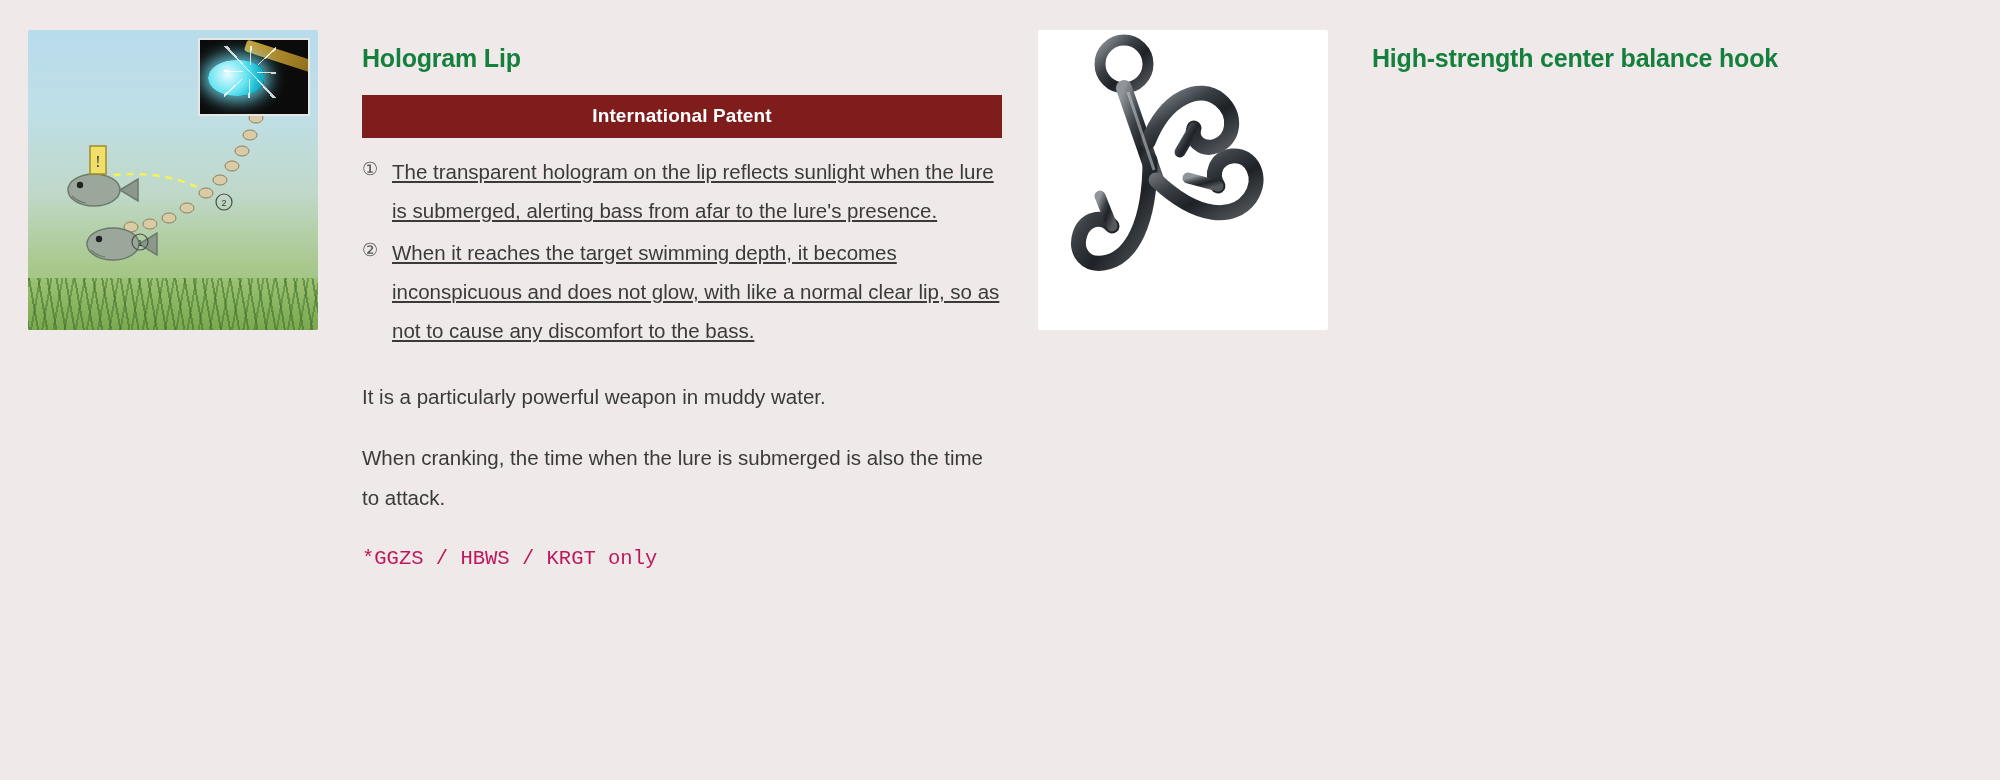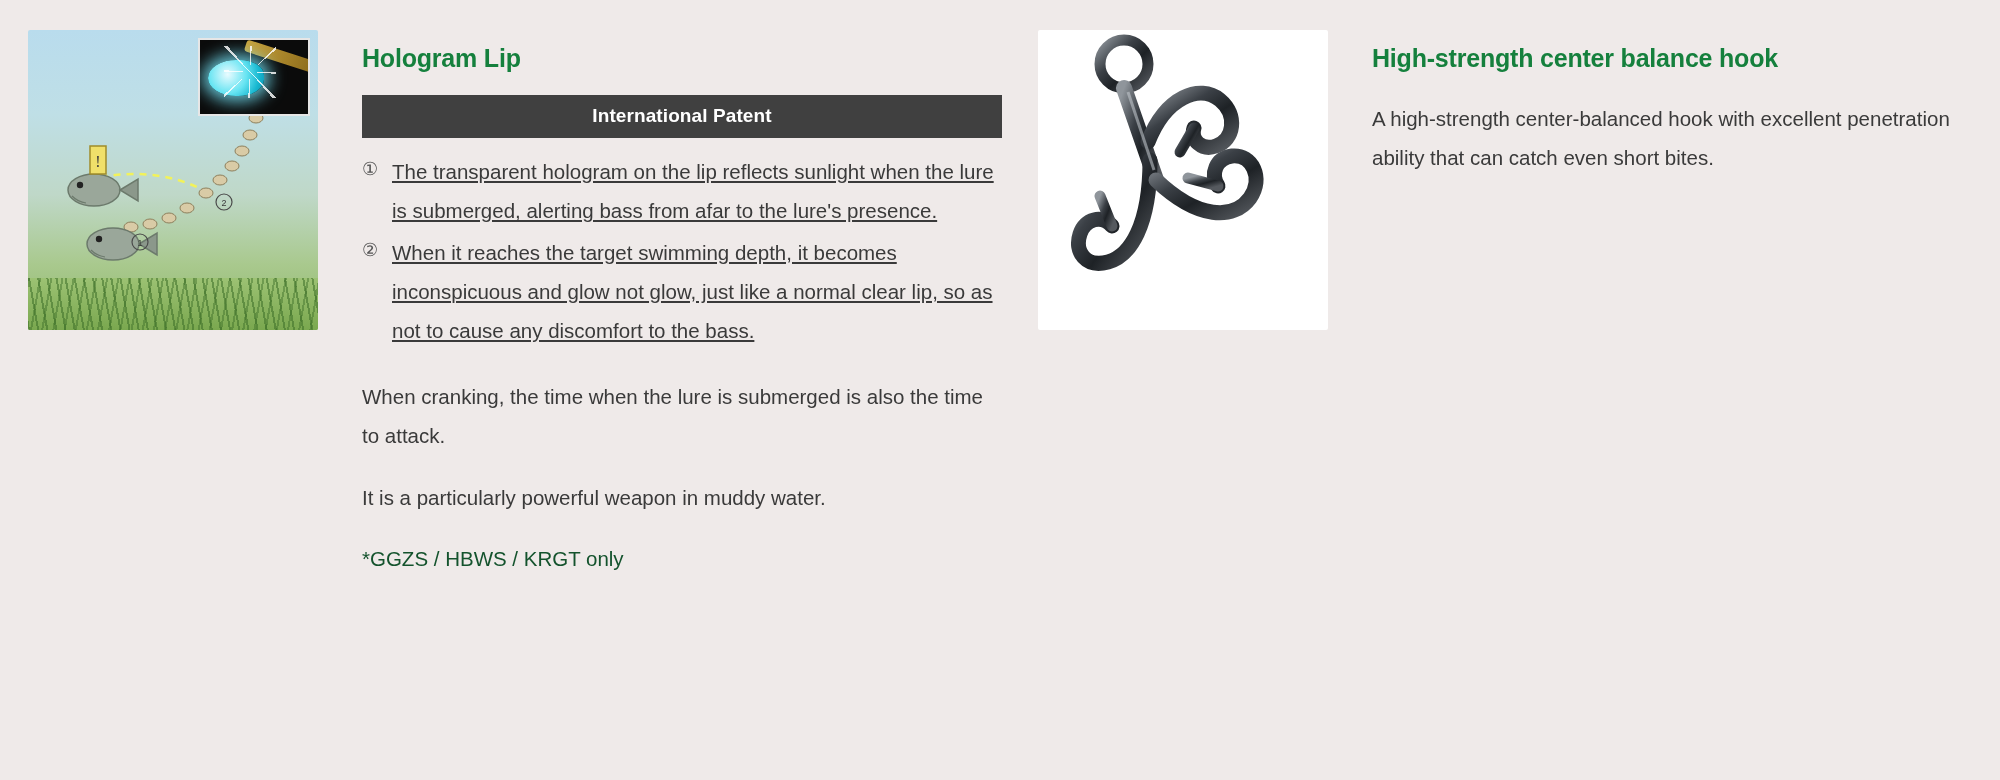--- a/index.html
+++ b/index.html
@@ -128,21 +128,21 @@
     padding-top: 14px;
   }
   h2.title {
     margin: 0 0 22px 0;
     font-size: 25px;
     font-weight: bold;
     color: #15803d;
     letter-spacing: -0.2px;
   }
   .patent-bar {
-    background: #404040;
+    background: #7f1d1d;
     color: #ffffff;
     text-align: center;
     font-size: 19px;
     font-weight: bold;
     padding: 10px 0 11px 0;
     margin-bottom: 14px;
     letter-spacing: 0.1px;
   }
   ol.numlist {
     list-style: none;
@@ -171,21 +171,22 @@
     margin: 0 0 18px 0;
     font-size: 20.5px;
     line-height: 1.92;
     color: #3a3a3a;
   }
   p.body.tight { margin-bottom: 22px; }
   p.note {
     margin: 0;
     font-size: 20.5px;
     line-height: 1.92;
-    color: #14532d;
+    color: #be185d;
+    font-family: Liberation Mono, monospace;
   }
   .right-content h2.title { margin-bottom: 26px; }
   .right-content p.body { margin-bottom: 0; }
 </style>
 </head>
 <body>
 
 <div class="page">
   <div class="columns">
 
@@ -249,26 +250,26 @@
 
         <div class="patent-bar">International Patent</div>
 
         <ol class="numlist">
           <li>
             <span class="num">①</span>
             <span class="txt">The transparent hologram on the lip reflects sunlight when the lure is submerged, alerting bass from afar to the lure's presence.</span>
           </li>
           <li>
             <span class="num">②</span>
-            <span class="txt">When it reaches the target swimming depth, it becomes inconspicuous and glow not glow, just like a normal clear lip, so as not to cause any discomfort to the bass.</span>
+            <span class="txt">When it reaches the target swimming depth, it becomes inconspicuous and does not glow, with like a normal clear lip, so as not to cause any discomfort to the bass.</span>
           </li>
         </ol>
 
+        <p class="body tight">It is a particularly powerful weapon in muddy water.</p>
         <p class="body tight">When cranking, the time when the lure is submerged is also the time to attack.</p>
-        <p class="body tight">It is a particularly powerful weapon in muddy water.</p>
         <p class="note">*GGZS / HBWS / KRGT only</p>
       </div>
     </div>
 
     <div class="feature right">
 
       <div class="figure hook">
         <svg viewBox="0 0 290 300" width="290" height="300">
           <defs>
             <linearGradient id="steel" x1="0" y1="0" x2="1" y2="1">
@@ -291,18 +292,17 @@
 
           <path d="M110 112 C128 66 162 54 182 70 C200 85 196 110 178 116 C164 121 152 110 156 98" stroke="url(#steel)" stroke-width="15" fill="none" stroke-linecap="round"></path>
           <path d="M156 98 L142 122" stroke="url(#steel)" stroke-width="11" fill="none" stroke-linecap="round"></path>
 
           <path d="M90 62 L116 140" stroke="#c9ced3" stroke-width="3" fill="none" opacity=".55"></path>
         </svg>
       </div>
 
       <div class="content right-content">
         <h2 class="title">High-strength center balance hook</h2>
-        <p class="body">A high-strength center-balanced hook with excellent penetration ability that can catch even short bites.</p>
       </div>
     </div>
 
   </div>
 </div>
 
 </body></html>

